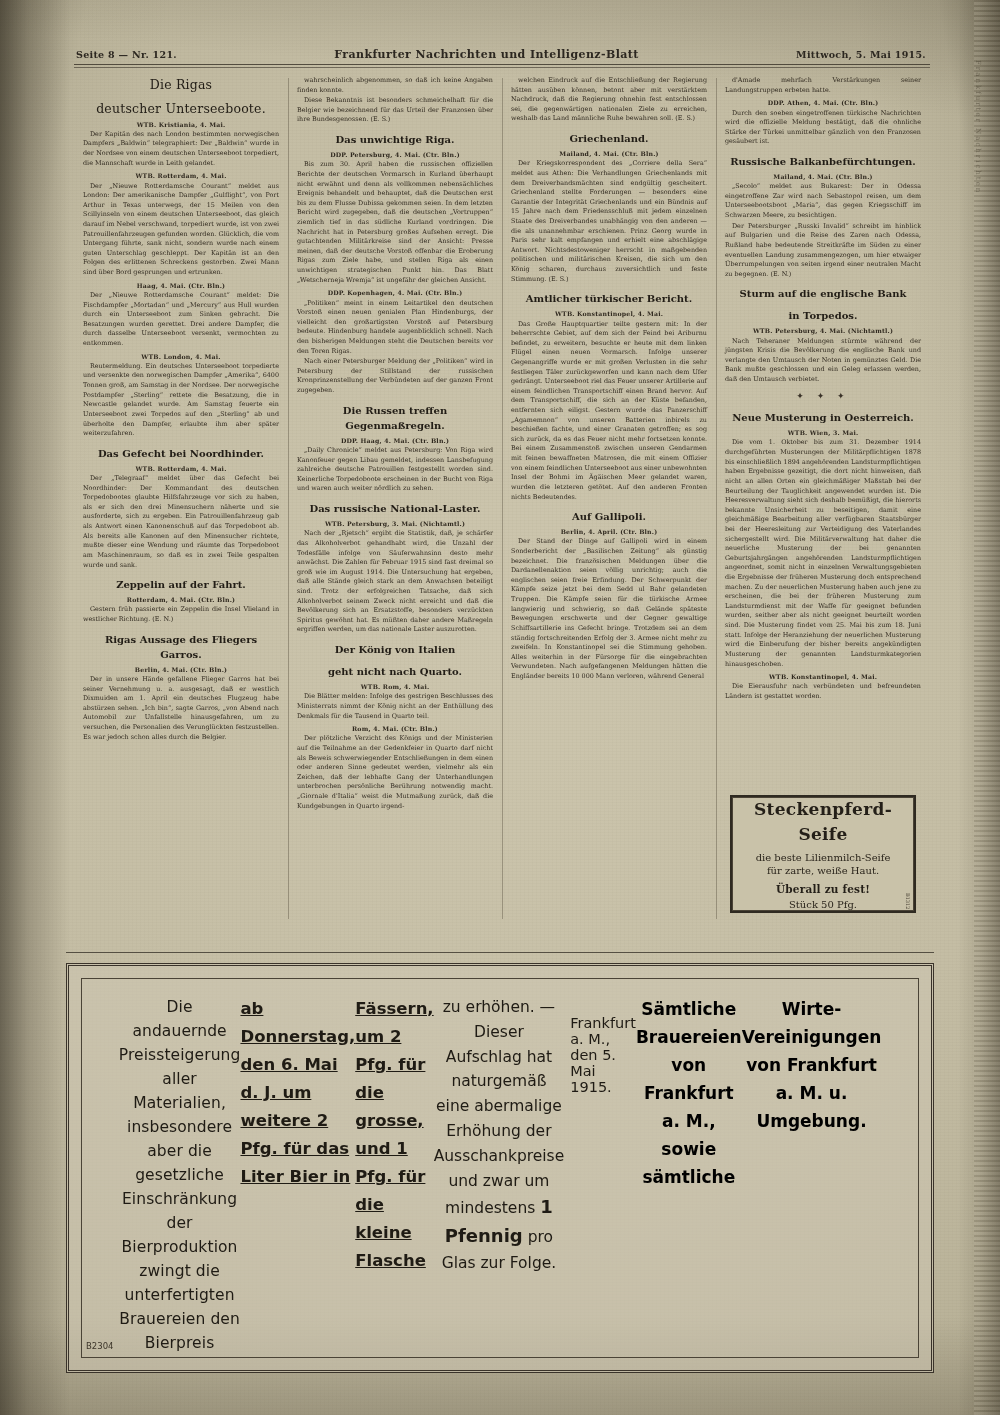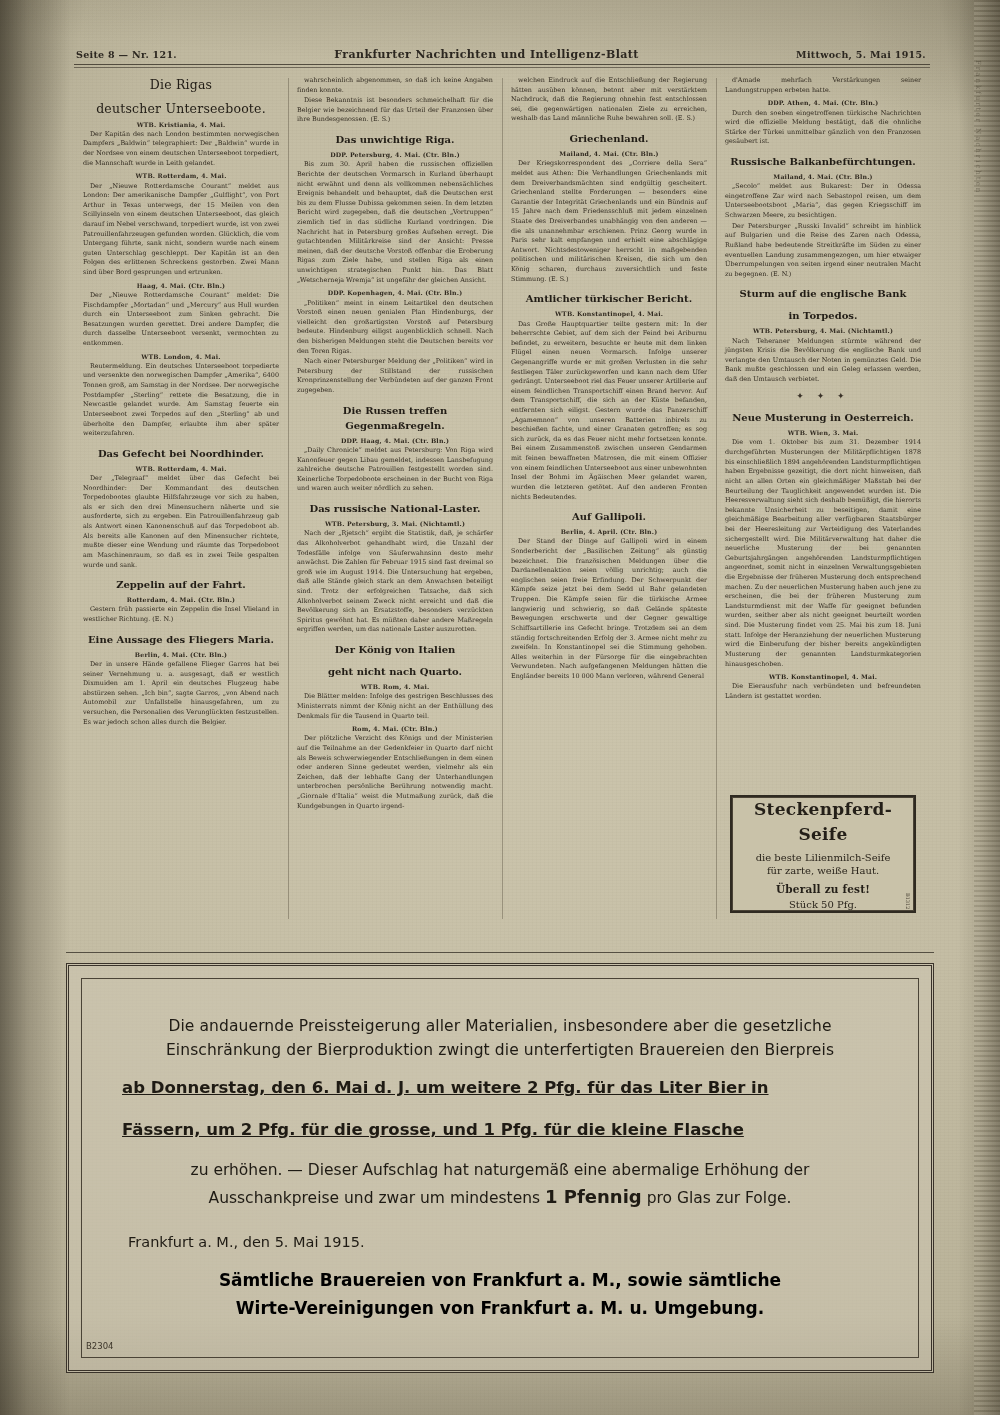--- a/index.html
+++ b/index.html
@@ -214,21 +214,21 @@
     border: 3px double #3a332a;
     box-sizing: border-box;
     background: rgba(206,199,178,0.55);
     padding: 12px;
   }
   .ad-big-inner {
     width: 100%; height: 100%;
     border: 1.2px solid #4a4336;
     box-sizing: border-box;
     display: flex;
-    flex-direction: column;
+    flex-direction: row;
     justify-content: center;
     padding: 16px 40px;
     font-family: "DejaVu Sans", sans-serif;
     color: #1f1b14;
     position: relative;
   }
   .ad-l1 {
     font-size: 15.5px;
     text-align: center;
     line-height: 1.55;
@@ -305,32 +305,32 @@
           <p class="dateline">Haag, 4. Mai. (Ctr. Bln.)</p>
           <p class="para">Der „Nieuwe Rotterdamsche Courant“ meldet: Die Fischdampfer „Mortadan“ und „Mercury“ aus Hull wurden durch ein Unterseeboot zum Sinken gebracht. Die Besatzungen wurden gerettet. Drei andere Dampfer, die durch dasselbe Unterseeboot versenkt, vermochten zu entkommen.</p>
           <p class="dateline">WTB. London, 4. Mai.</p>
           <p class="para">Reutermeldung. Ein deutsches Unterseeboot torpedierte und versenkte den norwegischen Dampfer „Amerika“, 6400 Tonnen groß, am Samstag in der Nordsee. Der norwegische Postdampfer „Sterling“ rettete die Besatzung, die in Newcastle gelandet wurde. Am Samstag feuerte ein Unterseeboot zwei Torpedos auf den „Sterling“ ab und überholte den Dampfer, erlaubte ihm aber später weiterzufahren.</p>
           <h3 class="sub">Das Gefecht bei Noordhinder.</h3>
           <p class="dateline">WTB. Rotterdam, 4. Mai.</p>
           <p class="para">Der „Telegraaf“ meldet über das Gefecht bei Noordhinder: Der Kommandant des deutschen Torpedobootes glaubte Hilfsfahrzeuge vor sich zu haben, als er sich den drei Minensuchern näherte und sie ausforderte, sich zu ergeben. Ein Patrouillenfahrzeug gab als Antwort einen Kanonenschuß auf das Torpedoboot ab. Als bereits alle Kanonen auf den Minensucher richtete, mußte dieser eine Wendung und räumte das Torpedoboot am Maschinenraum, so daß es in zwei Teile gespalten wurde und sank.</p>
           <h3 class="sub">Zeppelin auf der Fahrt.</h3>
           <p class="dateline">Rotterdam, 4. Mai. (Ctr. Bln.)</p>
           <p class="para">Gestern früh passierte ein Zeppelin die Insel Vlieland in westlicher Richtung. (E. N.)</p>
-          <h3 class="sub">Eine Aussage des Fliegers Maria.</h3>
+          <h3 class="sub">Rigas Aussage des Fliegers Garros.</h3>
           <p class="dateline">Berlin, 4. Mai. (Ctr. Bln.)</p>
           <p class="para">Der in unsere Hände gefallene Flieger Garros hat bei seiner Vernehmung u. a. ausgesagt, daß er westlich Dixmuiden am 1. April ein deutsches Flugzeug habe abstürzen sehen. „Ich bin“, sagte Garros, „von Abend nach Automobil zur Unfallstelle hinausgefahren, um zu versuchen, die Personalien des Verunglückten festzustellen. Es war jedoch schon alles durch die Belgier.</p>
         </div>
       <div class="col" id="col-1">
           <p class="para">wahrscheinlich abgenommen, so daß ich keine Angaben finden konnte.</p>
           <p class="para">Diese Bekanntnis ist besonders schmeichelhaft für die Belgier wie bezeichnend für das Urteil der Franzosen über ihre Bundesgenossen. (E. S.)</p>
           <h3 class="sub">Das unwichtige Riga.</h3>
           <p class="dateline">DDP. Petersburg, 4. Mai. (Ctr. Bln.)</p>
           <p class="para">Bis zum 30. April haben die russischen offiziellen Berichte der deutschen Vormarsch in Kurland überhaupt nicht erwähnt und denn als vollkommen nebensächliches Ereignis behandelt und behauptet, daß die Deutschen erst bis zu dem Flusse Dubissa gekommen seien. In dem letzten Bericht wird zugegeben, daß die deutschen „Vortruppen“ ziemlich tief in das südliche Kurland vordringen. Die Nachricht hat in Petersburg großes Aufsehen erregt. Die gutachtenden Militärkreise sind der Ansicht: Presse meinen, daß der deutsche Vorstoß offenbar die Eroberung Rigas zum Ziele habe, und stellen Riga als einen unwichtigen strategischen Punkt hin. Das Blatt „Wetscherneja Wremja“ ist ungefähr der gleichen Ansicht.</p>
           <p class="dateline">DDP. Kopenhagen, 4. Mai. (Ctr. Bln.)</p>
-          <p class="para">„Politiken“ meint in einem Leitartikel den deutschen Vorstoß einen neuen genialen Plan Hindenburgs, der vielleicht den großartigsten Vorstoß auf Petersburg bedeute. Hindenburg eiligst augenblicklich schnell. Nach den bisherigen Meldungen steht die Deutschen bereits vor den Toren Rigas.</p>
+          <p class="para">„Politiken“ meint in einem Leitartikel den deutschen Vorstoß einen neuen genialen Plan Hindenburgs, der vielleicht den großartigsten Vorstoß auf Petersburg bedeute. Hindenburg handele augenblicklich schnell. Nach den bisherigen Meldungen steht die Deutschen bereits vor den Toren Rigas.</p>
           <p class="para">Nach einer Petersburger Meldung der „Politiken“ wird in Petersburg der Stillstand der russischen Kronprinzenstellung der Verbündeten auf der ganzen Front zugegeben.</p>
           <h3 class="sub">Die Russen treffen Gegenmaßregeln.</h3>
           <p class="dateline">DDP. Haag, 4. Mai. (Ctr. Bln.)</p>
           <p class="para">„Daily Chronicle“ meldet aus Petersburg: Von Riga wird Kanonfeuer gegen Libau gemeldet, indessen Lansbefugung zahlreiche deutsche Patrouillen festgestellt worden sind. Keinerliche Torpedoboote erscheinen in der Bucht von Riga und waren auch weiter nördlich zu sehen.</p>
           <h3 class="sub">Das russische National-Laster.</h3>
           <p class="dateline">WTB. Petersburg, 3. Mai. (Nichtamtl.)</p>
           <p class="para">Nach der „Rjetsch“ ergibt die Statistik, daß, je schärfer das Alkoholverbot gehandhabt wird, die Unzahl der Todesfälle infolge von Säuferwahnsinn desto mehr anwächst. Die Zahlen für Februar 1915 sind fast dreimal so groß wie im August 1914. Die Untersuchung hat ergeben, daß alle Stände gleich stark an dem Anwachsen beteiligt sind. Trotz der erfolgreichen Tatsache, daß sich Alkoholverbot seinem Zweck nicht erreicht und daß die Bevölkerung sich an Ersatzstoffe, besonders verzückten Spiritus gewöhnt hat. Es müßten daher andere Maßregeln ergriffen werden, um das nationale Laster auszurotten.</p>
           <h3 class="sub">Der König von Italien</h3>
           <h3 class="sub">geht nicht nach Quarto.</h3>
           <p class="dateline">WTB. Rom, 4. Mai.</p>

